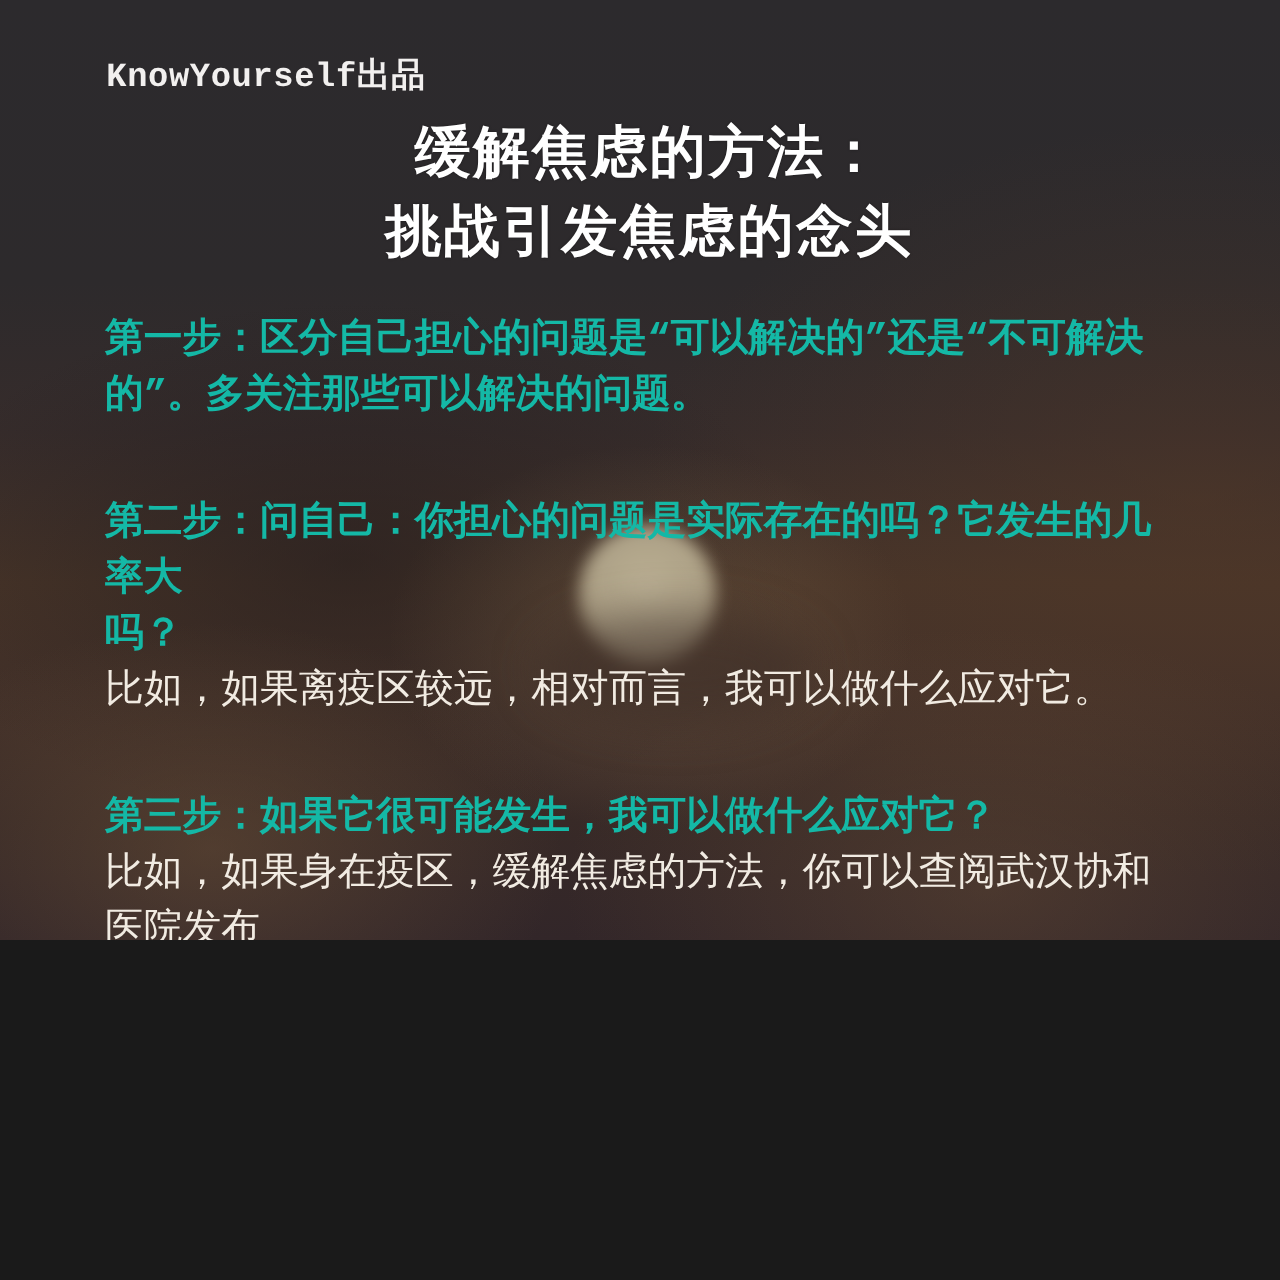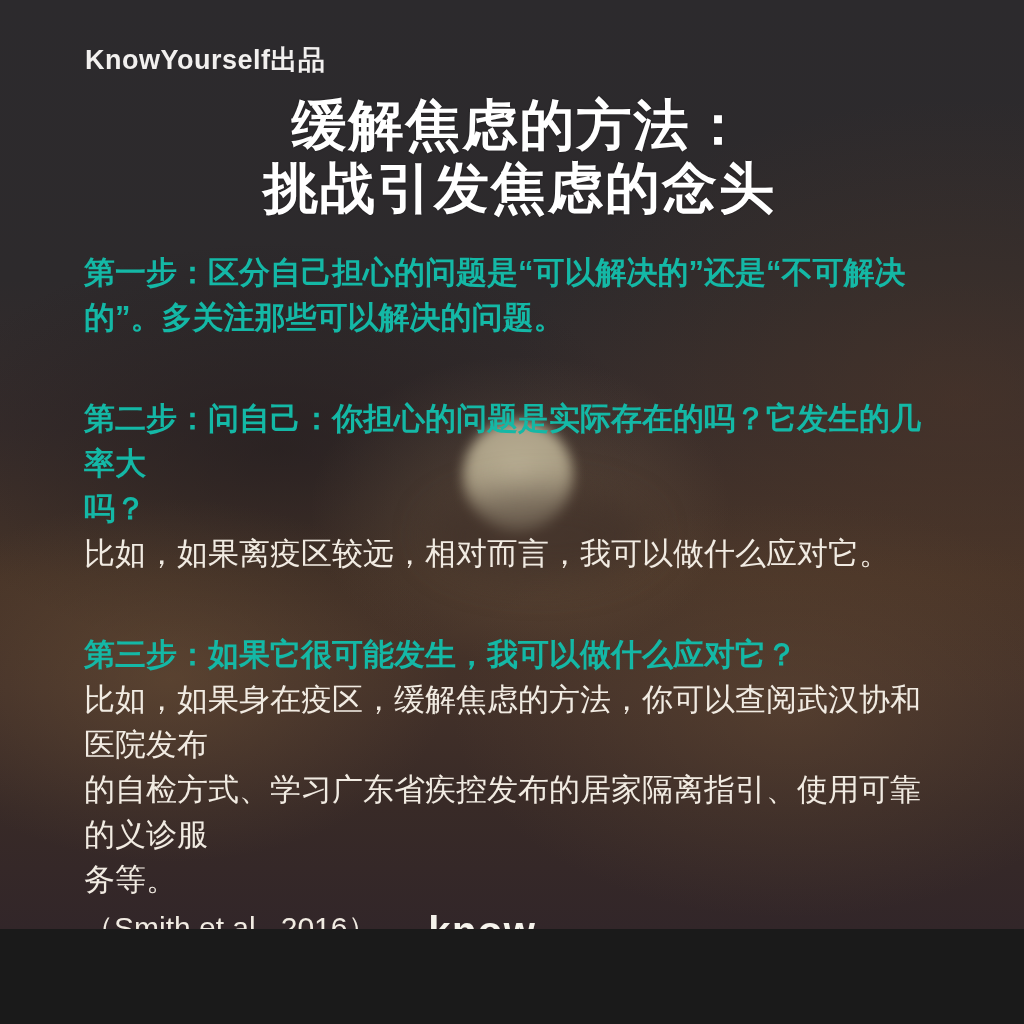--- a/index.html
+++ b/index.html
@@ -1,21 +1,21 @@
 <!DOCTYPE html>
 <html><head>
 <meta charset="utf-8">
 <style>
   html, body { margin: 0; padding: 0; background: #1a1a1a; }
   .canvas {
     position: relative;
     width: 1024px;
-    height: 929px;
+    height: 752px;
     overflow: hidden;
-    font-family: Liberation Sans, sans-serif;
+    font-family: Liberation Mono, monospace;
   }
   
   .bg {
     position: absolute; inset: 0;
     background:
       radial-gradient(300px 220px at 520px 510px, rgba(150,122,88,0.30), rgba(150,122,88,0) 70%),
       radial-gradient(430px 280px at 170px 680px, rgba(124,93,60,0.38), rgba(124,93,60,0) 65%),
       radial-gradient(520px 320px at 790px 710px, rgba(118,87,58,0.34), rgba(118,87,58,0) 65%),
       radial-gradient(640px 430px at 960px 400px, rgba(86,58,40,0.45), rgba(86,58,40,0) 70%),
       radial-gradient(520px 300px at 280px 450px, rgba(32,26,28,0.55), rgba(32,26,28,0) 70%),
@@ -34,21 +34,21 @@
     background: rgba(58,44,38,0.55);
     filter: blur(18px);
   }
   .brand {
     position: absolute; left: 85px; top: 42px;
     font-size: 27px; font-weight: bold; color: #f2f0ef; letter-spacing: 0.5px;
   }
   .title {
     position: absolute; top: 94px; left: 15px; right: 0;
     text-align: center;
-    font-size: 55px; font-weight: bold; color: #ffffff;
+    font-size: 45px; font-weight: bold; color: #ffffff;
     line-height: 63px; letter-spacing: 2px;
     white-space: pre-line;
     text-shadow: 0 0 2px rgba(0,0,0,0.4);
   }
   .content {
     position: absolute; left: 84px; width: 864px; top: 250px;
     color: #f1ebe2; font-size: 31px; line-height: 45px;
   }
   .step-heading { font-weight: bold; color: #14b8a6; white-space: pre-line; }
   .step-body { white-space: pre-line; }

